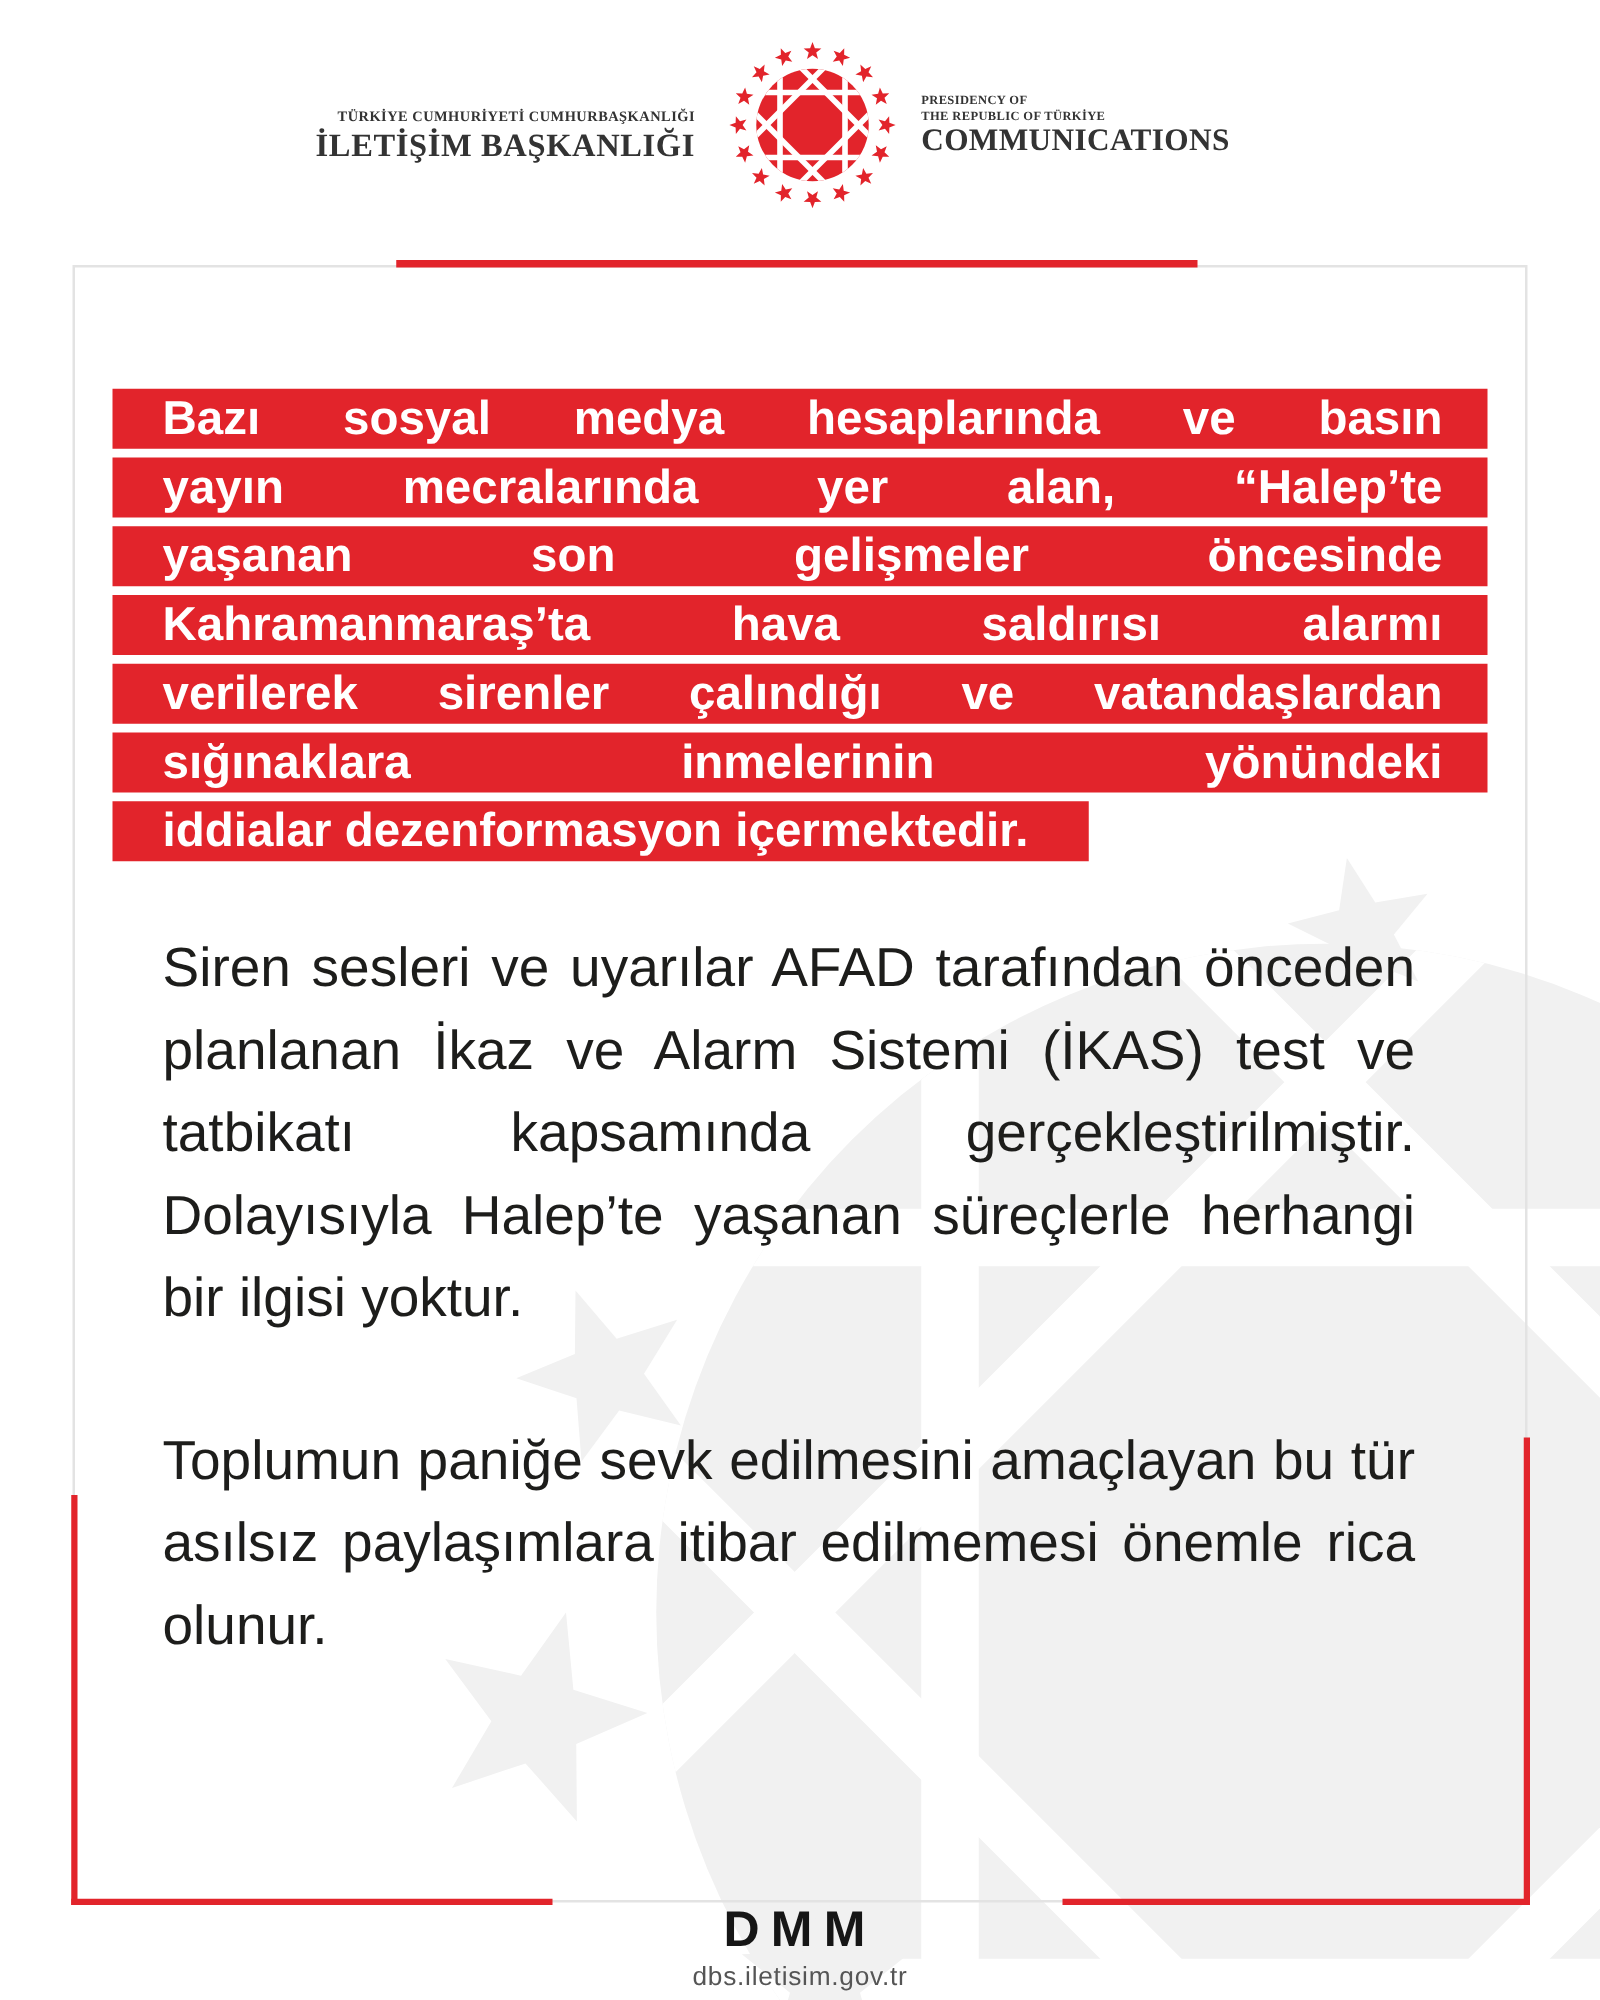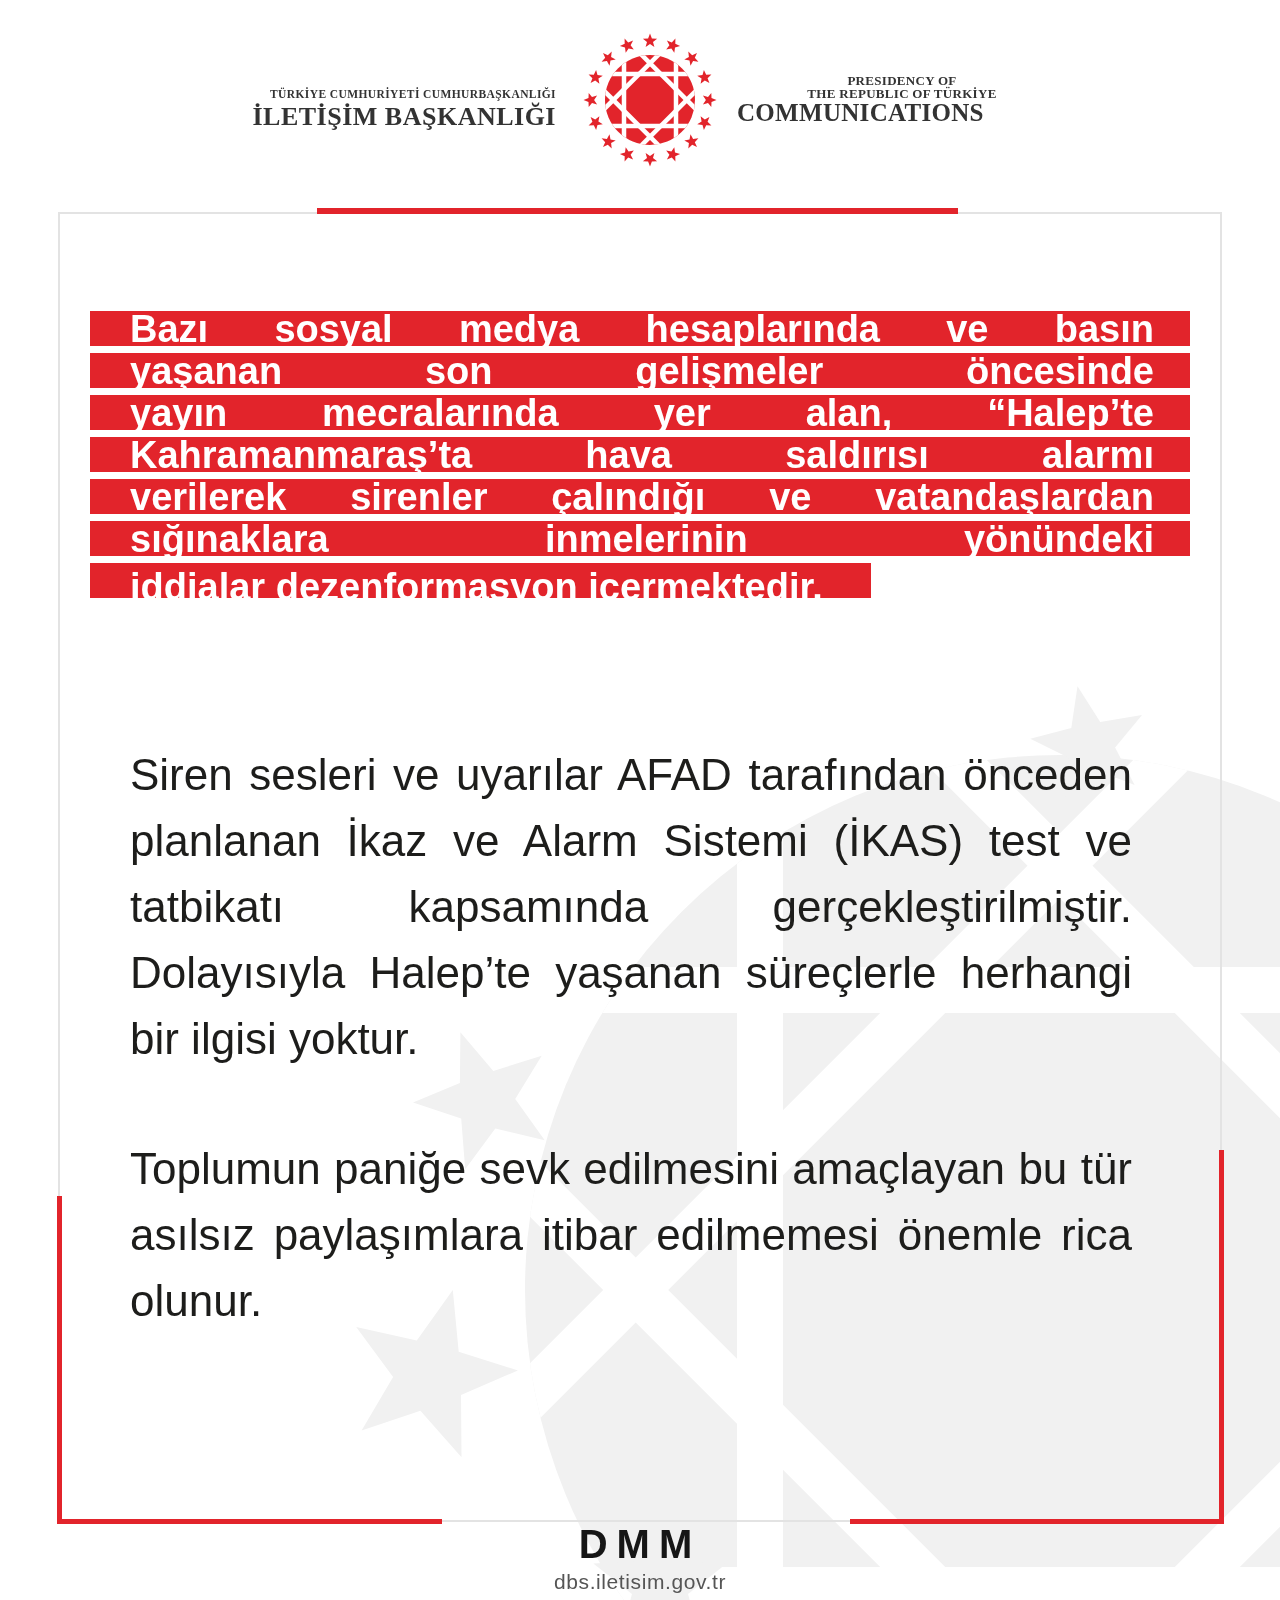--- a/index.html
+++ b/index.html
@@ -7,37 +7,37 @@
         font-family:"Liberation Sans",sans-serif;}
   
   .wm-svg{position:absolute;left:0;top:0;z-index:0;}
   
   .h-left{position:absolute;top:88px;left:150px;width:406px;text-align:right;
           color:#333;font-family:"Liberation Serif",serif;z-index:3;}
   .h-left-small{font-size:11.5px;font-weight:bold;letter-spacing:.4px;}
   .h-left-large{font-size:26px;font-weight:bold;letter-spacing:.5px;margin-top:2px;}
   .h-right{position:absolute;top:74px;left:737px;width:330px;text-align:left;
            color:#333;font-family:"Liberation Serif",serif;z-index:3;}
-  .h-right-small{font-size:13px;font-weight:bold;letter-spacing:.3px;line-height:13px;text-align:center;}
+  .h-right-small{font-size:10px;font-weight:bold;letter-spacing:.3px;line-height:13px;}
   .h-right-large{font-size:25px;font-weight:bold;line-height:26px;letter-spacing:.3px;}
   .h-right-large.first{margin-top:3px;}
   .emblem-svg{position:absolute;left:583px;top:33px;z-index:3;}
   
   .card{position:absolute;left:58px;top:212px;width:1160px;height:1306px;
         border:2px solid #e3e3e3;background:transparent;z-index:1;}
   .accent{position:absolute;background:#e2242b;z-index:2;}
   .accent.top    {left:317px;top:208px;width:641px;height:6px;}
   .accent.left   {left:57px; top:1196px;width:5px;height:328px;}
   .accent.right  {left:1219px;top:1150px;width:5px;height:374px;}
   .accent.bottomL{left:57px; top:1519px;width:385px;height:5px;}
   .accent.bottomR{left:850px;top:1519px;width:374px;height:5px;}
   
   .headline{position:absolute;left:90px;top:311px;width:1100px;z-index:3;}
   .hl-bar{background:#e2242b;color:#ffffff;font-weight:bold;font-size:38px;
-          line-height:48px;height:35px;margin-bottom:7px;padding:0 36px 0 40px;
+          line-height:48px;height:48px;margin-bottom:7px;padding:0 36px 0 40px;
           display:flex;justify-content:space-between;align-items:center;
           white-space:nowrap;overflow:visible;}
   .hl-bar.last{display:inline-block;width:auto;padding-right:48px;}
   
   .body-text{position:absolute;left:130px;top:742px;width:1002px;z-index:3;
              color:#1d1d1b;font-size:44px;line-height:66px;}
   .body-text p{margin:0;text-align:justify;text-align-last:left;}
   .body-text p + p{margin-top:64px;}
   
   .footer{position:absolute;left:0;top:1490px;width:1280px;text-align:center;z-index:3;}
@@ -143,30 +143,30 @@
   <div class="accent bottomR"></div>
 
   <div class="headline"><div class="hl-bar">
         <span>Bazı</span>
         <span>sosyal</span>
         <span>medya</span>
         <span>hesaplarında</span>
         <span>ve</span>
         <span>basın</span>
       </div><div class="hl-bar">
-        <span>yaşanan</span>
-        <span>son</span>
-        <span>gelişmeler</span>
-        <span>öncesinde</span>
-      </div><div class="hl-bar">
         <span>yayın</span>
         <span>mecralarında</span>
         <span>yer</span>
         <span>alan,</span>
         <span>“Halep’te</span>
+      </div><div class="hl-bar">
+        <span>yaşanan</span>
+        <span>son</span>
+        <span>gelişmeler</span>
+        <span>öncesinde</span>
       </div><div class="hl-bar">
         <span>Kahramanmaraş’ta</span>
         <span>hava</span>
         <span>saldırısı</span>
         <span>alarmı</span>
       </div><div class="hl-bar">
         <span>verilerek</span>
         <span>sirenler</span>
         <span>çalındığı</span>
         <span>ve</span>

